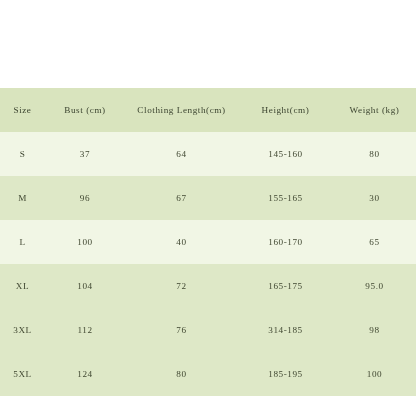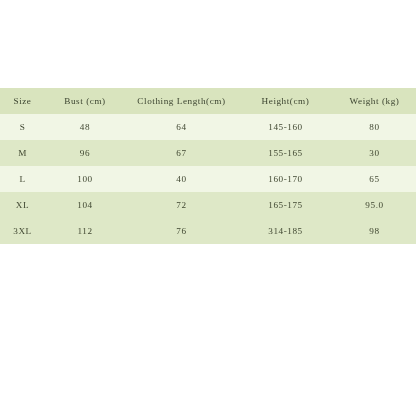--- a/index.html
+++ b/index.html
@@ -33,21 +33,21 @@
 
   #size-chart-table col.c-size   { width: 45px; }
   #size-chart-table col.c-bust   { width: 80px; }
   #size-chart-table col.c-length { width: 113px; }
   #size-chart-table col.c-height { width: 95px; }
   #size-chart-table col.c-weight { width: 83px; }
 
   #size-chart-table th,
   #size-chart-table td {
     height: 26px;
-    padding: 0;
+    padding: 9px;
     text-align: center;
     vertical-align: middle;
     font-weight: normal;
     color: #3f4630;
     font-size: 9.2px;
     letter-spacing: 0.55px;
     white-space: nowrap;
   }
 
   #size-chart-table thead tr {
@@ -83,21 +83,21 @@
         <th>Size</th>
         <th>Bust (cm)</th>
         <th>Clothing Length(cm)</th>
         <th>Height(cm)</th>
         <th>Weight (kg)</th>
       </tr>
     </thead>
     <tbody id="table-body">
     <tr class="row-light">
           <td class="cell-size">S</td>
-          <td class="">48</td>
+          <td class="">37</td>
           <td class="">64</td>
           <td class="">145-160</td>
           <td class="">80</td>
         </tr>
         <tr class="row-dark">
           <td class="cell-size">M</td>
           <td class="">96</td>
           <td class="">67</td>
           <td class="">155-165</td>
           <td class="">30</td>
@@ -116,16 +116,23 @@
           <td class="">165-175</td>
           <td class="">95.0</td>
         </tr>
         <tr class="row-dark">
           <td class="cell-size">3XL</td>
           <td class="">112</td>
           <td class="">76</td>
           <td class="">314-185</td>
           <td class="">98</td>
         </tr>
+        <tr class="row-dark">
+          <td class="cell-size">5XL</td>
+          <td class="">124</td>
+          <td class="">80</td>
+          <td class="">185-195</td>
+          <td class="">100</td>
+        </tr>
       </tbody>
   </table>
 
 </div>
 
 </body></html>

